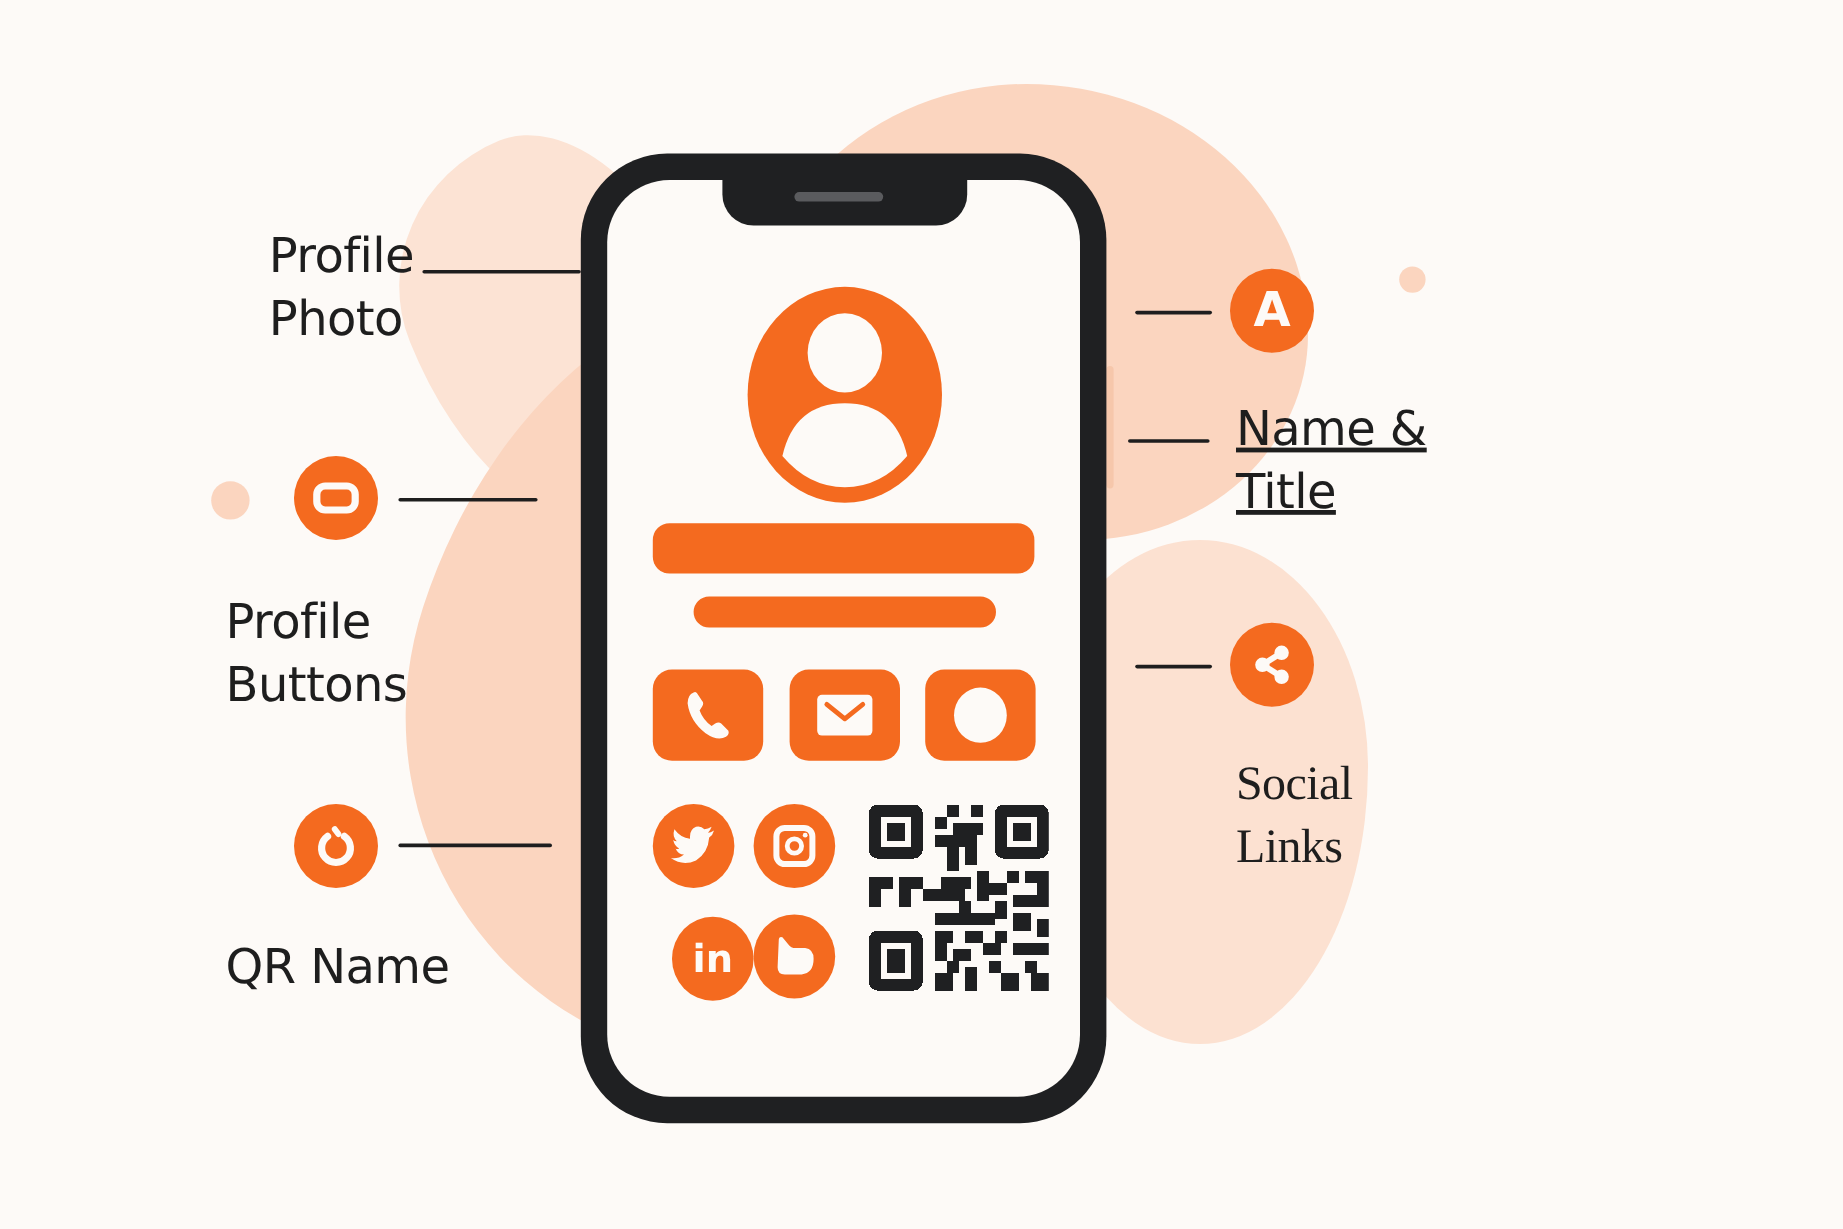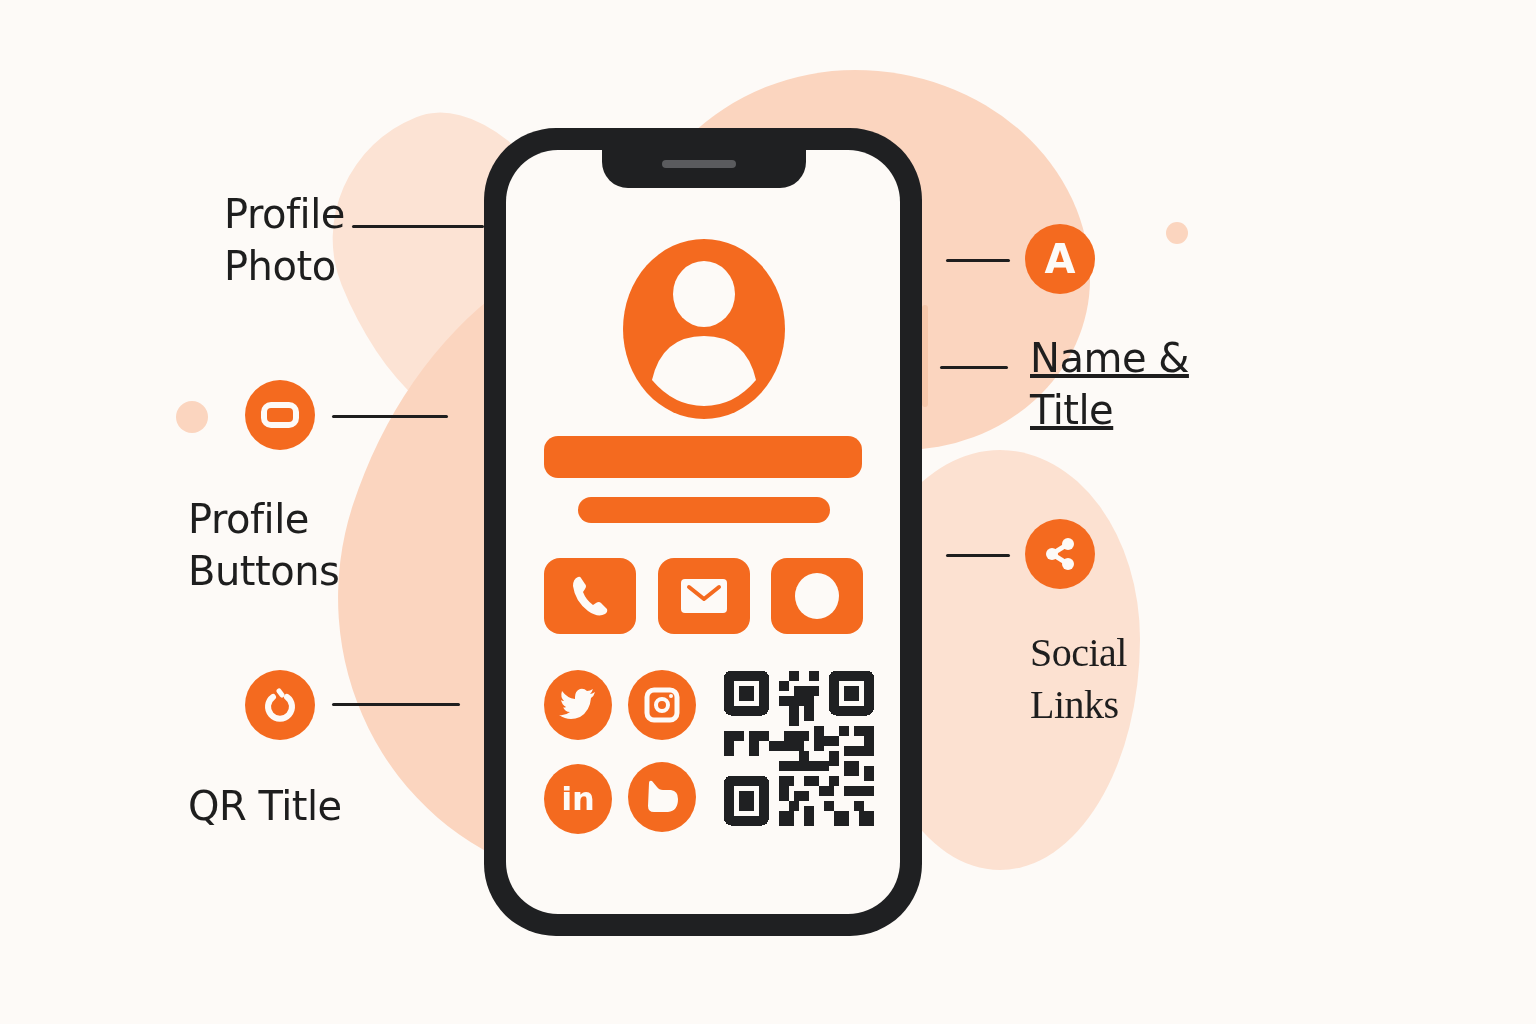--- a/index.html
+++ b/index.html
@@ -69,21 +69,21 @@
 <div class="label" style="left:188px;top:493px;">Profile
 Buttons</div>
 
 <div class="callout-icon" style="left:245px;top:670px;">
   <svg width="40" height="40" viewBox="0 0 40 40">
     <path d="M13 12 A12 12 0 1 0 27 12" fill="none" stroke="#fdfaf7" stroke-width="6" stroke-linecap="round"></path>
     <line x1="19" y1="6" x2="22" y2="10" stroke="#fdfaf7" stroke-width="5" stroke-linecap="round"></line>
   </svg>
 </div>
 <div class="leader" style="left:332px;top:703px;width:128px;"></div>
-<div class="label" style="left:188px;top:780px;">QR Title</div>
+<div class="label" style="left:188px;top:780px;">QR Name</div>
 
 <div class="leader" style="left:946px;top:259px;width:64px;"></div>
 <div class="callout-icon" style="left:1025px;top:224px;">
   <span style="color:#fdfaf7;font-size:40px;font-weight:bold;font-family:'DejaVu Sans',sans-serif;line-height:1;">A</span>
 </div>
 <div class="leader" style="left:940px;top:366px;width:68px;"></div>
 <div class="label" style="left:1030px;top:332px;text-decoration:underline;">Name &amp;
 Title</div>
 
 <div class="leader" style="left:946px;top:554px;width:64px;"></div>
@@ -139,21 +139,21 @@
         <path d="M36 4 Q33 6 31 6 Q33 4 34 1 Q31 3 28 3 Q25 0 21 1 Q16 3 16 9 L16 11 Q8 10 3 3 Q1 9 5 13 Q3 13 2 12 Q3 17 7 19 Q5 20 4 19 Q6 24 11 24 Q6 28 0 27 Q10 34 21 29 Q31 23 32 10 Q35 8 36 4 Z" fill="#fdfaf7"></path>
       </svg>
     </div>
     <div class="social-btn" style="left:122px;top:520px;">
       <svg width="36" height="36" viewBox="0 0 36 36">
         <rect x="3" y="3" width="30" height="30" rx="7" fill="none" stroke="#fdfaf7" stroke-width="5"></rect>
         <circle cx="18" cy="18" r="6" fill="none" stroke="#fdfaf7" stroke-width="4"></circle>
         <circle cx="27" cy="9" r="2" fill="#fdfaf7"></circle>
       </svg>
     </div>
-    <div class="social-btn" style="left:38px;top:614px;">
+    <div class="social-btn" style="left:54px;top:614px;">
       <span style="color:#fdfaf7;font-size:32px;font-weight:bold;font-family:'DejaVu Sans',sans-serif;line-height:1;">in</span>
     </div>
     <div class="social-btn" style="left:122px;top:612px;">
       <svg width="36" height="36" viewBox="0 0 36 36">
         <path d="M5 4 Q5 1 8 2 L13 8 Q15 11 19 11 L27 11 Q34 12 34 20 Q34 32 24 33 L10 33 Q4 33 4 27 Z" fill="#fdfaf7"></path>
       </svg>
     </div>
 
     <div class="abs" style="left:218px;top:520px;width:150px;height:156px;">
       <svg width="150" height="156" viewBox="0 0 30 31" shape-rendering="crispEdges">

